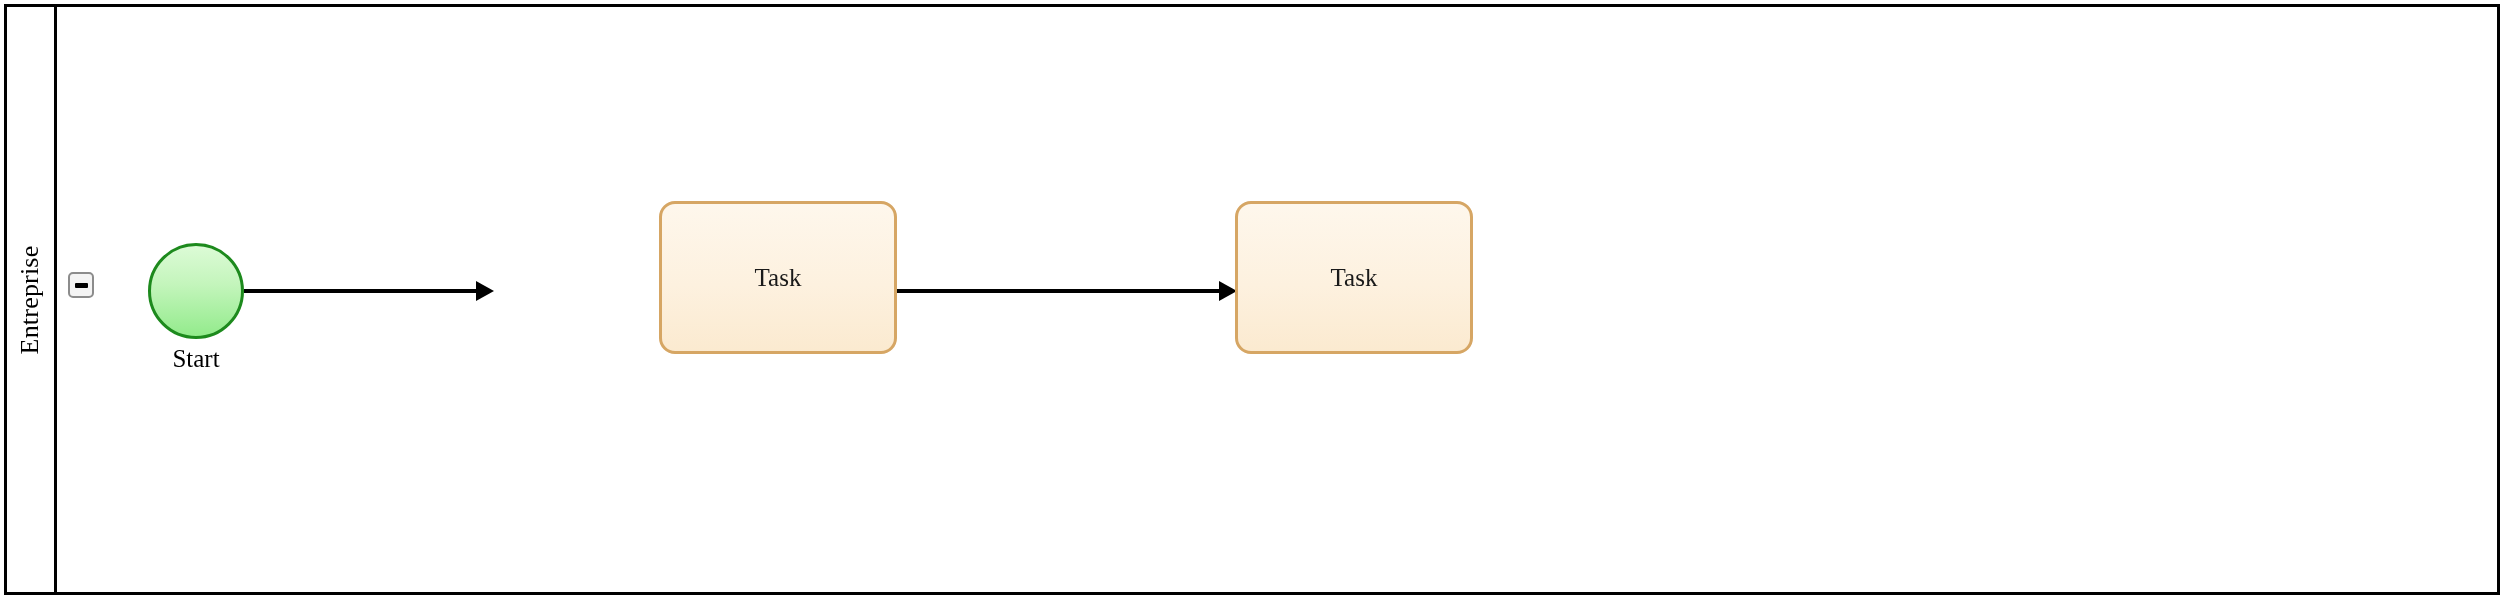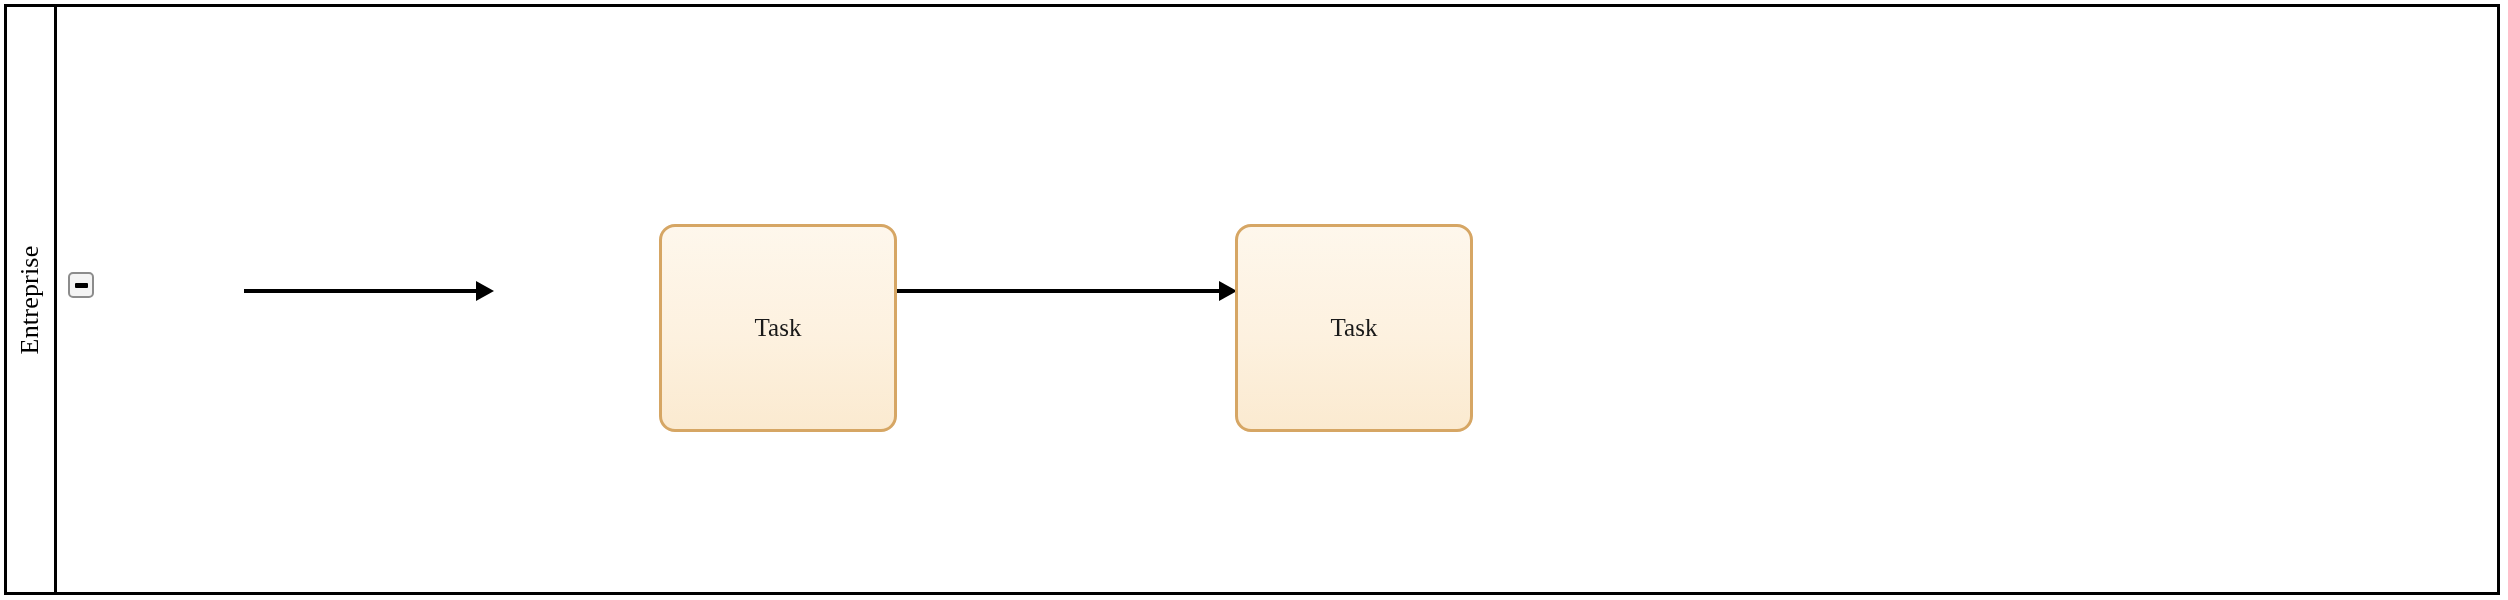--- a/index.html
+++ b/index.html
@@ -118,29 +118,28 @@
     font-family: "Liberation Serif", "DejaVu Serif", serif;
     font-size: 25px;
     color: #000000;
   }
 
   
   .task {
     position: absolute;
     top: 194px;
     width: 238px;
-    height: 208px;
+    height: 153px;
     box-sizing: border-box;
     border: 3px solid #d6a664;
     border-radius: 16px;
     background: linear-gradient(180deg, #fef7ec 0%, #fdf1df 55%, #fbead0 100%);
     display: flex;
     align-items: center;
     justify-content: center;
-    margin-top: 23px;
   }
   .task-label {
     font-family: "Liberation Serif", "DejaVu Serif", serif;
     font-size: 25px;
     color: #1a1a1a;
   }
   #task-1 { left: 602px; }
   #task-2 { left: 1178px; }
 
   
@@ -175,20 +174,24 @@
     <div class="pool-header">
       <span class="pool-header-label">Entreprise</span>
     </div>
 
     <div class="lane-body">
 
       <div class="collapse-button">
         <span class="minus-bar"></span>
       </div>
 
+      <div class="start-event">
+        <div class="circle"></div>
+        <span class="start-event-label">Start</span>
+      </div>
 
       <div class="flow" id="flow-1"></div>
       <div class="arrowhead" id="arrowhead-1"></div>
 
       <div class="task" id="task-1">
         <span class="task-label">Task</span>
       </div>
 
       <div class="flow" id="flow-2"></div>
       <div class="arrowhead" id="arrowhead-2"></div>

